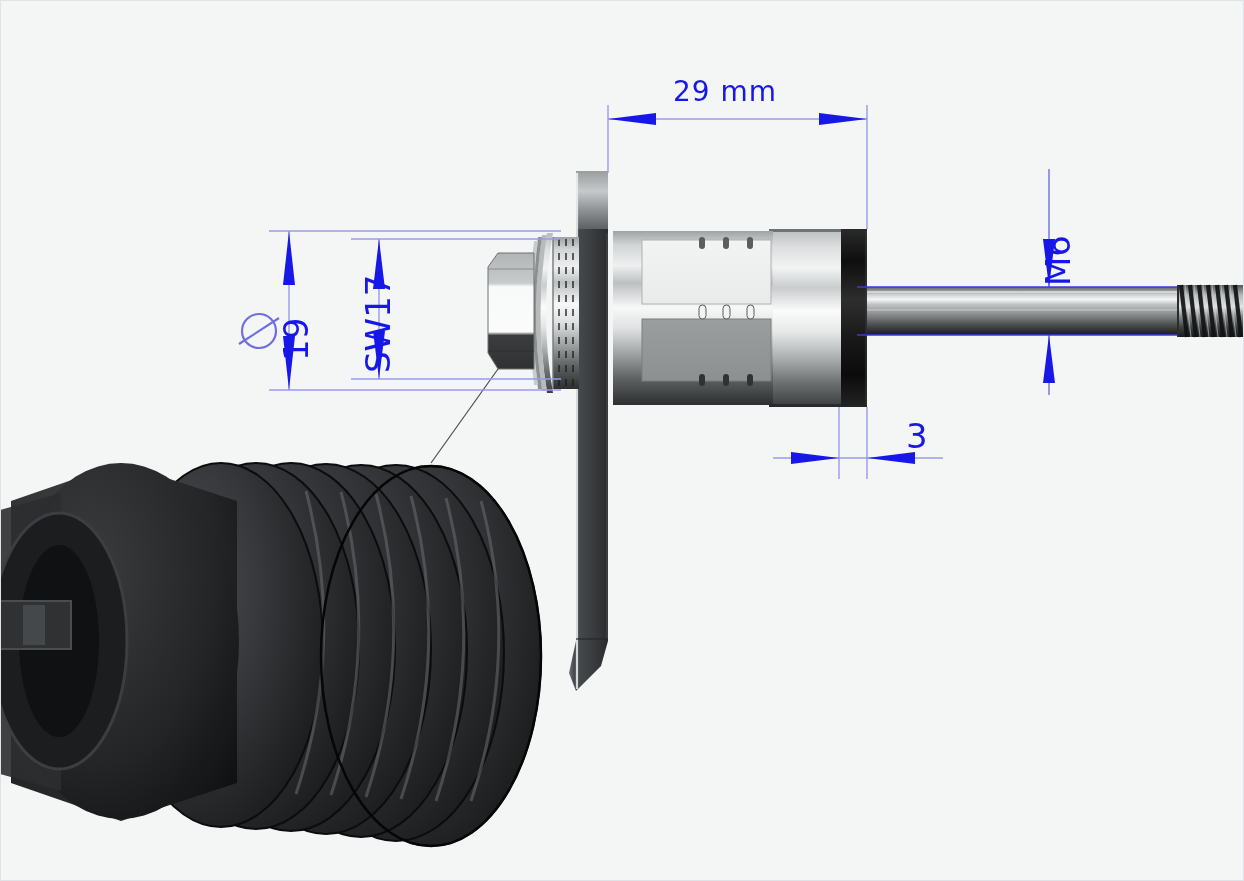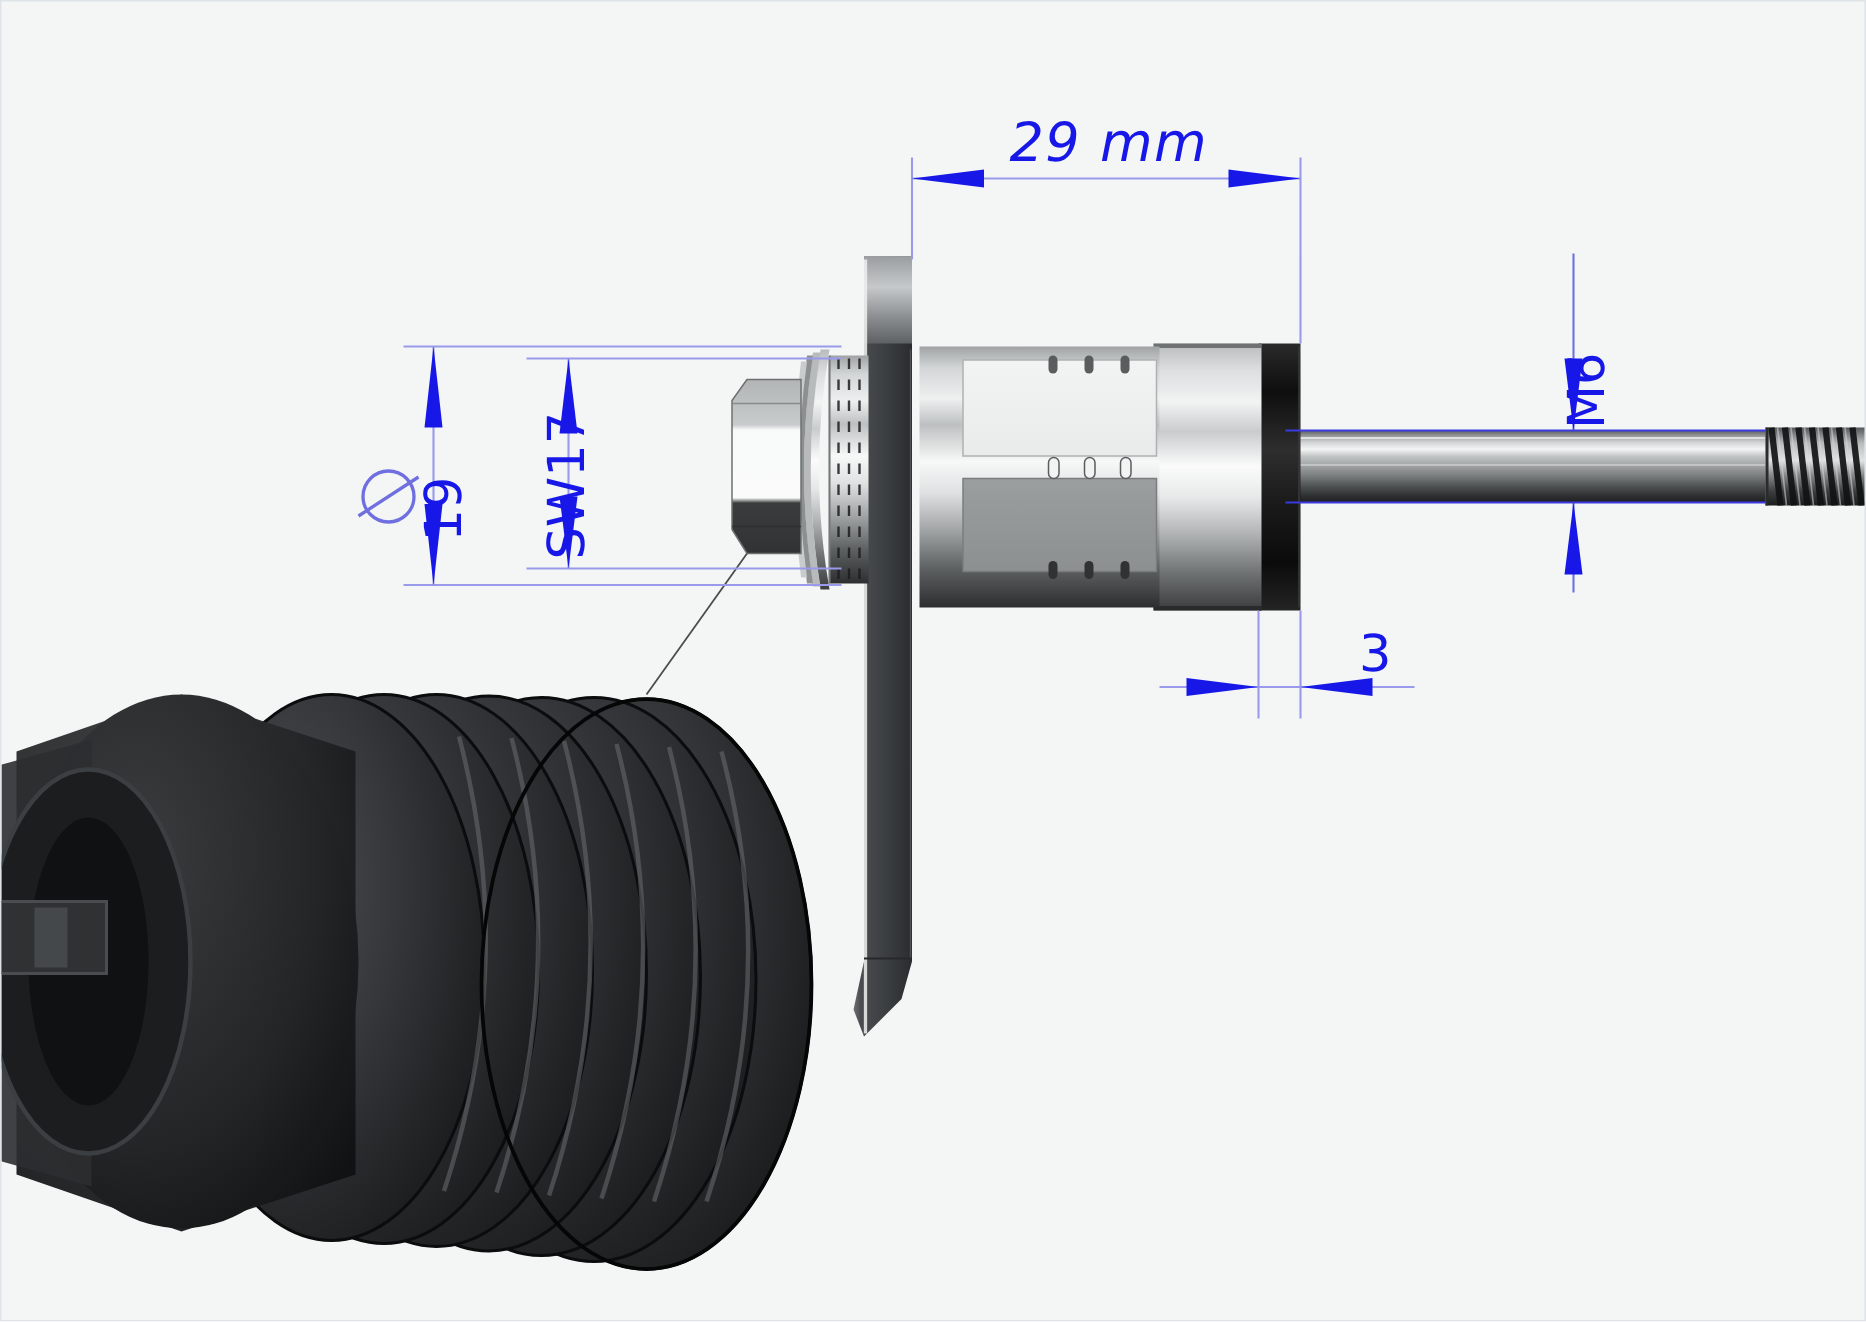--- a/index.html
+++ b/index.html
@@ -15,21 +15,21 @@
   }
   #cad{position:absolute;left:0;top:0;width:1244px;height:881px;}
   .dimtext{
     position:absolute;
     color:#1717e8;
     font-family:"DejaVu Sans","Liberation Sans",sans-serif;
     font-weight:400;
     white-space:nowrap;
     user-select:none;
   }
-  #lbl-29{ left:672px; top:74px; font-size:36px; letter-spacing:1px;font-style:italic;}
+  #lbl-29{ left:672px; top:74px; font-size:28px; letter-spacing:1px;}
   #lbl-3 { left:905px; top:415px; font-size:34px;}
   #lbl-19{
     left:236px; top:252px; font-size:34px;
     transform:rotate(-90deg); transform-origin:left top;
     left:275px; top:360px;
   }
   #lbl-sw{
     font-size:34px;
     transform:rotate(-90deg); transform-origin:left top;
     left:357px; top:372px;

